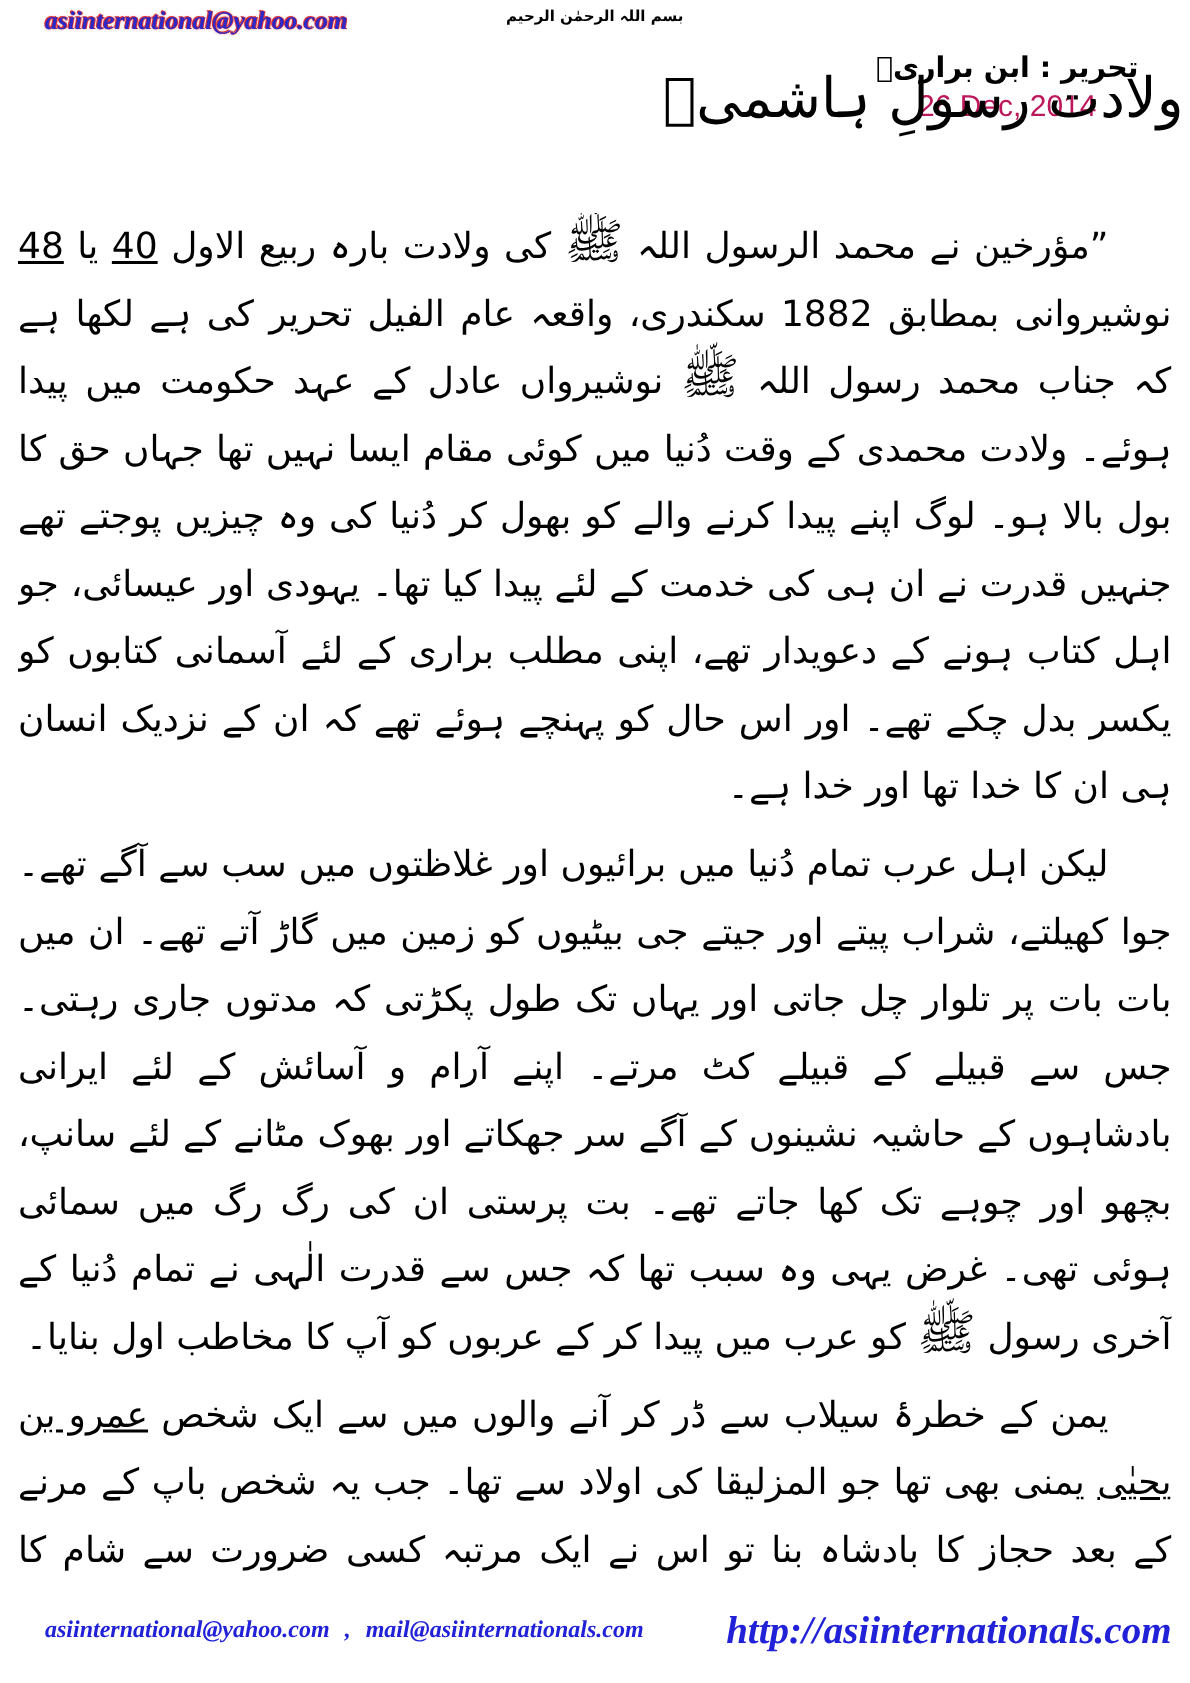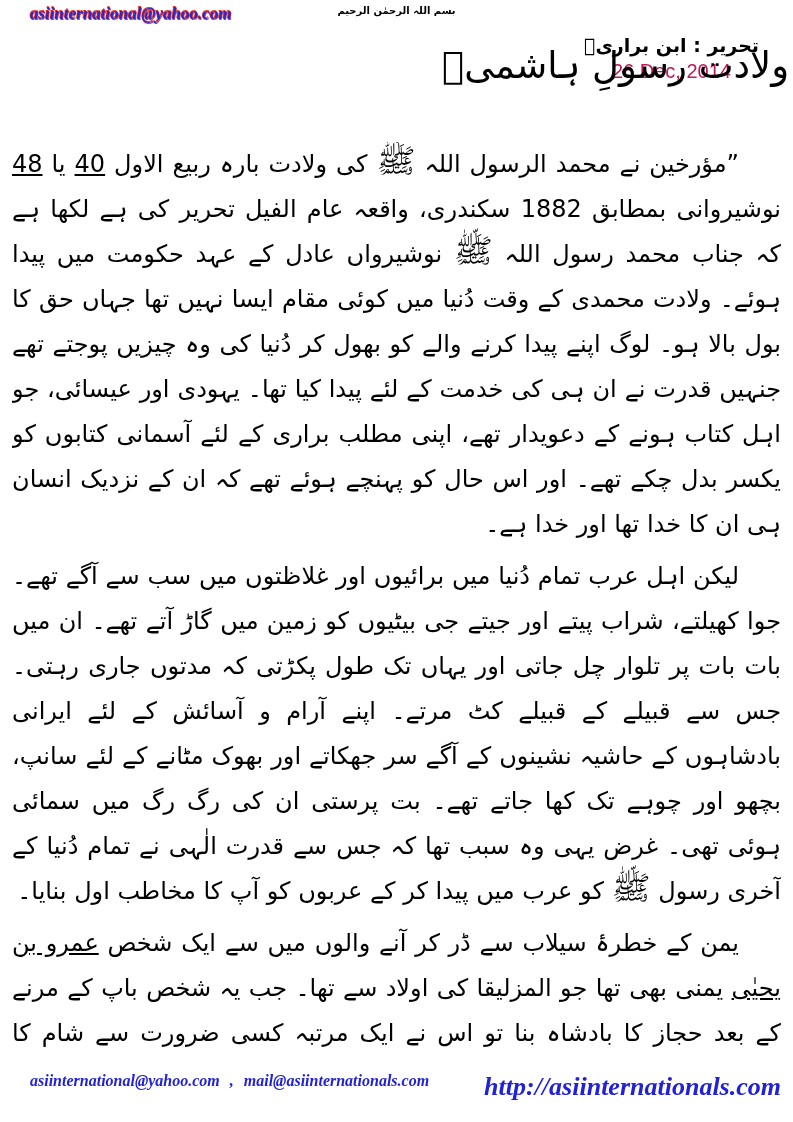--- a/index.html
+++ b/index.html
@@ -83,21 +83,21 @@
   .saw { font-size: 1.35em; line-height: 0; }
 
   
   .footer {
     position: absolute;
     top: 1072px;
     left: 30px;
     right: 12px;
     display: flex;
     justify-content: space-between;
-    align-items: flex-start;
+    align-items: center;
     font-family: "Liberation Serif", serif;
     font-style: italic;
     font-weight: bold;
     color: #2121d8;
   }
   .footer-left { font-size: 16px; white-space: nowrap; }
   .footer-left .sep { margin: 0 10px; font-weight: bold; }
   .footer-site { font-size: 26px; white-space: nowrap; }
 </style>
 </head>

